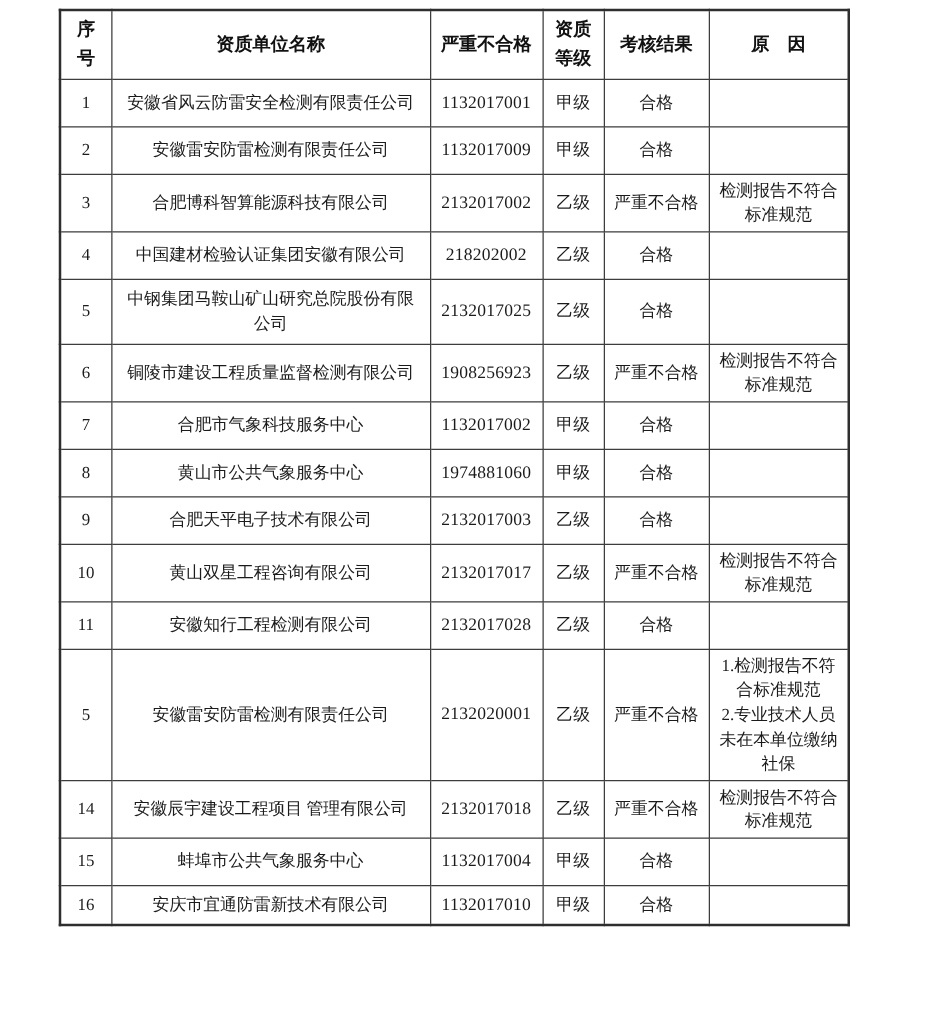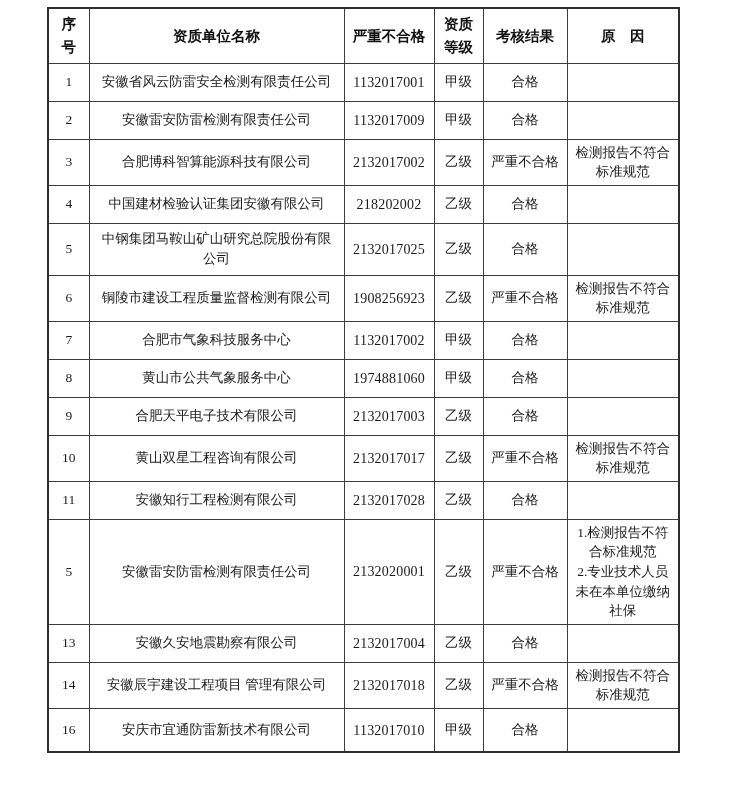--- a/index.html
+++ b/index.html
@@ -34,21 +34,21 @@
   .qual-table th, .qual-table td {
     border: 1px solid #3d3d3d;
     vertical-align: middle;
     overflow: hidden;
   }
   .qual-table thead tr { height: 55px; }
   .qual-table tbody tr { height: 38px; }
   .qual-table tbody tr.h45 { height: 45px; }
   .qual-table tbody tr.h52 { height: 52px; }
   .qual-table tbody tr.h99 { height: 99px; }
-  .qual-table tbody tr.h44 { height: 44px; }
+  .qual-table tbody tr.h44 { height: 32px; }
   .qual-table th {
     font-size: 14.5px;
     font-weight: bold;
     text-align: center;
     white-space: pre-line;
     line-height: 1.55;
     padding: 2px 2px;
     color: #111111;
   }
   .qual-table td {
@@ -182,35 +182,35 @@
       </tr>
       <tr class="h99">
         <td class="c-seq">5</td>
         <td class="c-name">安徽雷安防雷检测有限责任公司</td>
         <td class="c-cert">2132020001</td>
         <td class="c-level">乙级</td>
         <td class="c-result">严重不合格</td>
         <td class="c-reason">1.检测报告不符合标准规范
 2.专业技术人员未在本单位缴纳社保</td>
       </tr>
-      <tr>
-        <td class="c-seq">13</td>
-        <td class="c-name">安徽久安地震勘察有限公司</td>
-        <td class="c-cert">2132017004</td>
-        <td class="c-level">乙级</td>
-        <td class="c-result">合格</td>
-        <td class="c-reason"></td>
-      </tr>
       <tr class="h45">
         <td class="c-seq">14</td>
         <td class="c-name">安徽辰宇建设工程项目 管理有限公司</td>
         <td class="c-cert">2132017018</td>
         <td class="c-level">乙级</td>
         <td class="c-result">严重不合格</td>
         <td class="c-reason">检测报告不符合标准规范</td>
+      </tr>
+      <tr>
+        <td class="c-seq">15</td>
+        <td class="c-name">蚌埠市公共气象服务中心</td>
+        <td class="c-cert">1132017004</td>
+        <td class="c-level">甲级</td>
+        <td class="c-result">合格</td>
+        <td class="c-reason"></td>
       </tr>
       <tr class="h44">
         <td class="c-seq">16</td>
         <td class="c-name">安庆市宜通防雷新技术有限公司</td>
         <td class="c-cert">1132017010</td>
         <td class="c-level">甲级</td>
         <td class="c-result">合格</td>
         <td class="c-reason"></td>
       </tr>
     </tbody>

